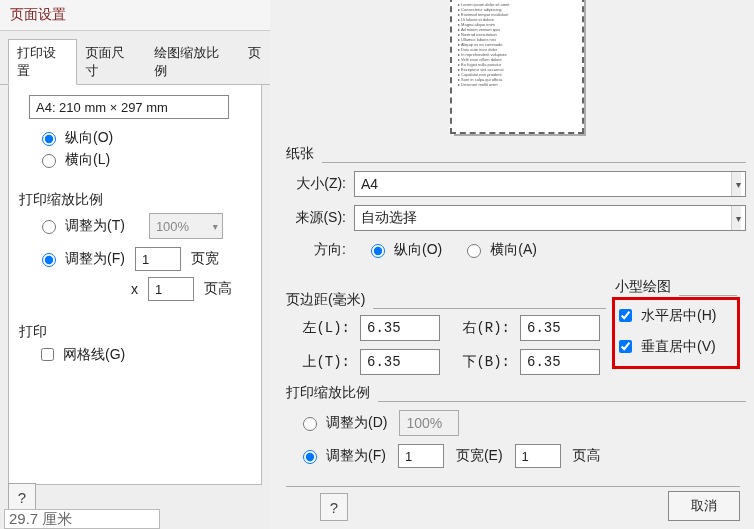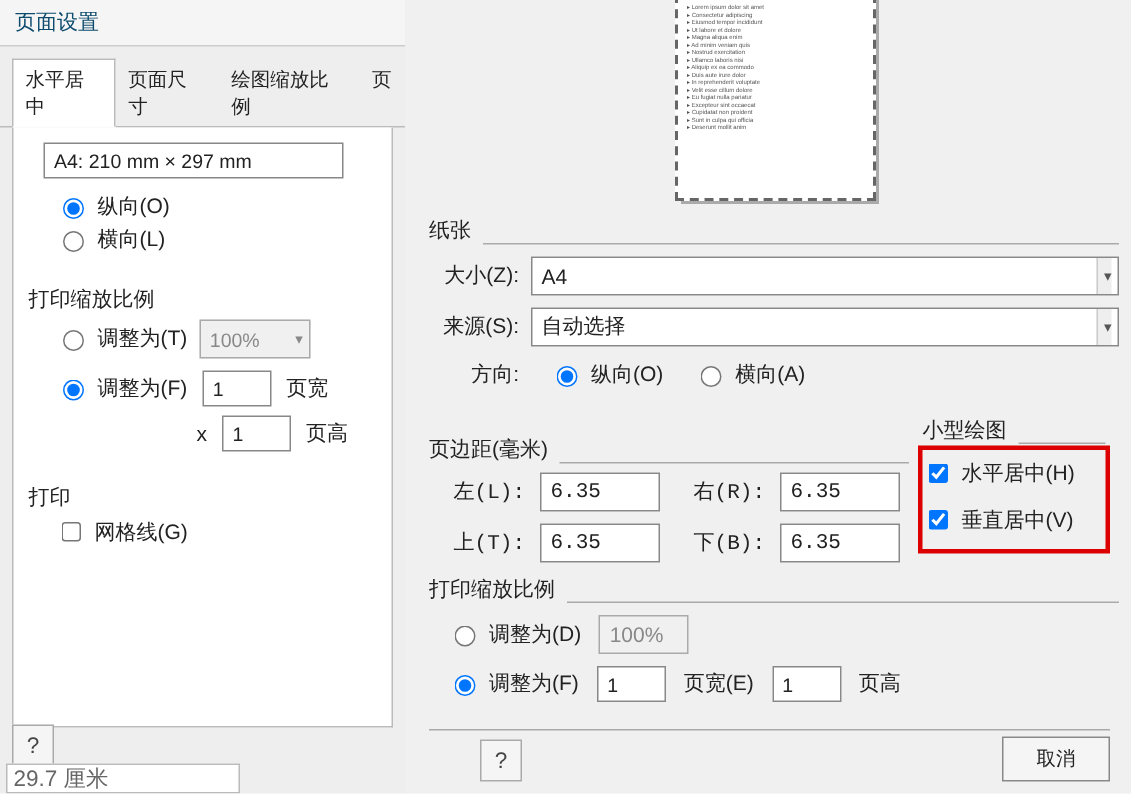--- a/index.html
+++ b/index.html
@@ -24,21 +24,21 @@
     position: absolute;
     left: 0;
     top: 0;
     width: 270px;
     height: 529px;
     background: #eee;
     border-right: 1px solid #ddd;
   }
   .left-title {
     font-size: 14px;
-    color: #0c4a6e;
+    color: #7f1d1d;
     padding: 6px 10px;
     background: #f5f5f5;
     border-bottom: 1px solid #ccc;
   }
   .tabs {
     display: flex;
     margin-top: 8px;
     padding-left: 8px;
     border-bottom: 1px solid #bbb;
     background: #eee;
@@ -293,42 +293,42 @@
 </style>
 </head>
 <body>
 
 <div class="container">
 
   <div class="left-panel">
     <div class="left-title">页面设置</div>
 
     <div class="tabs">
-      <div class="tab active">水平居中</div>
+      <div class="tab active">打印设置</div>
       <div class="tab">页面尺寸</div>
       <div class="tab">绘图缩放比例</div>
       <div class="tab">页</div>
     </div>
 
     <div class="tab-body">
       <div class="input-box" style="width:200px; margin-left:10px;">A4:  210 mm × 297 mm</div>
 
       <div style="margin-left:18px; margin-top:8px;">
         <label class="radio">
           <input type="radio" checked="" style="">
           <span>纵向(O)</span>
         </label><br>
         <label class="radio">
           <input type="radio" style="">
           <span>横向(L)</span>
         </label>
       </div>
 
       <div class="group-label" style="margin-top:12px;">打印缩放比例</div>
-      <div style="display:flex; align-items:center; gap:8px; margin-left:18px;">
+      <div style="display:flex; align-items:center; gap:24px; margin-left:18px;">
         <label class="radio">
           <input type="radio" style="">
           <span>调整为(T)</span>
         </label>
         <div class="combo">
           <span>100%</span>
           <span class="arrow">▾</span>
         </div>
       </div>
       <div style="display:flex; align-items:center; gap:10px; margin-left:18px; margin-top:8px;">

